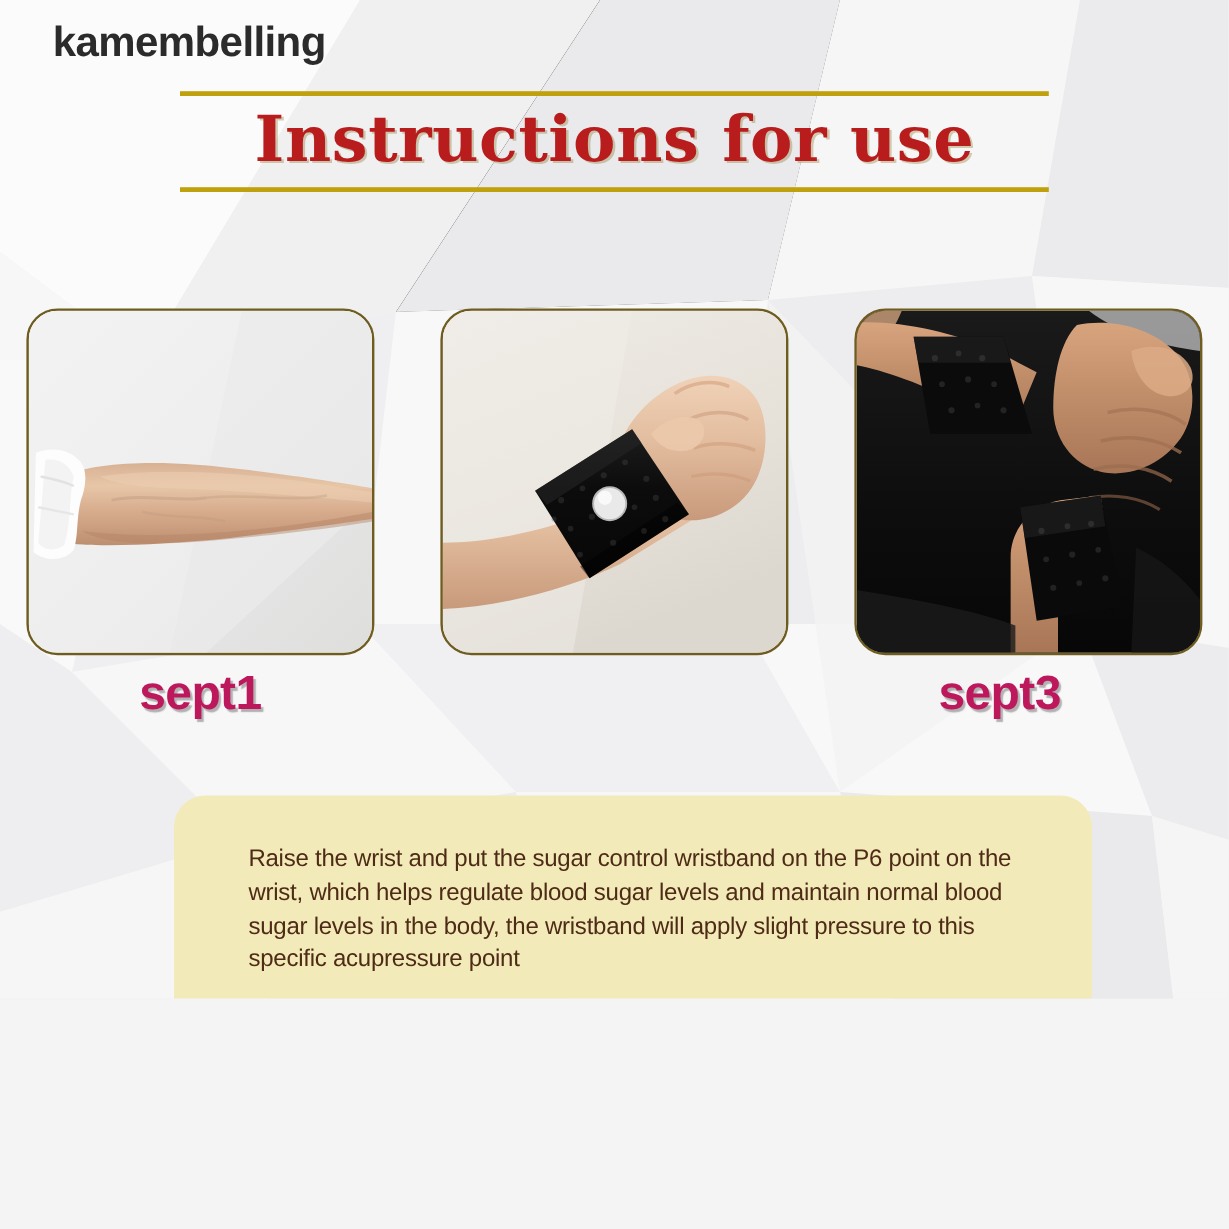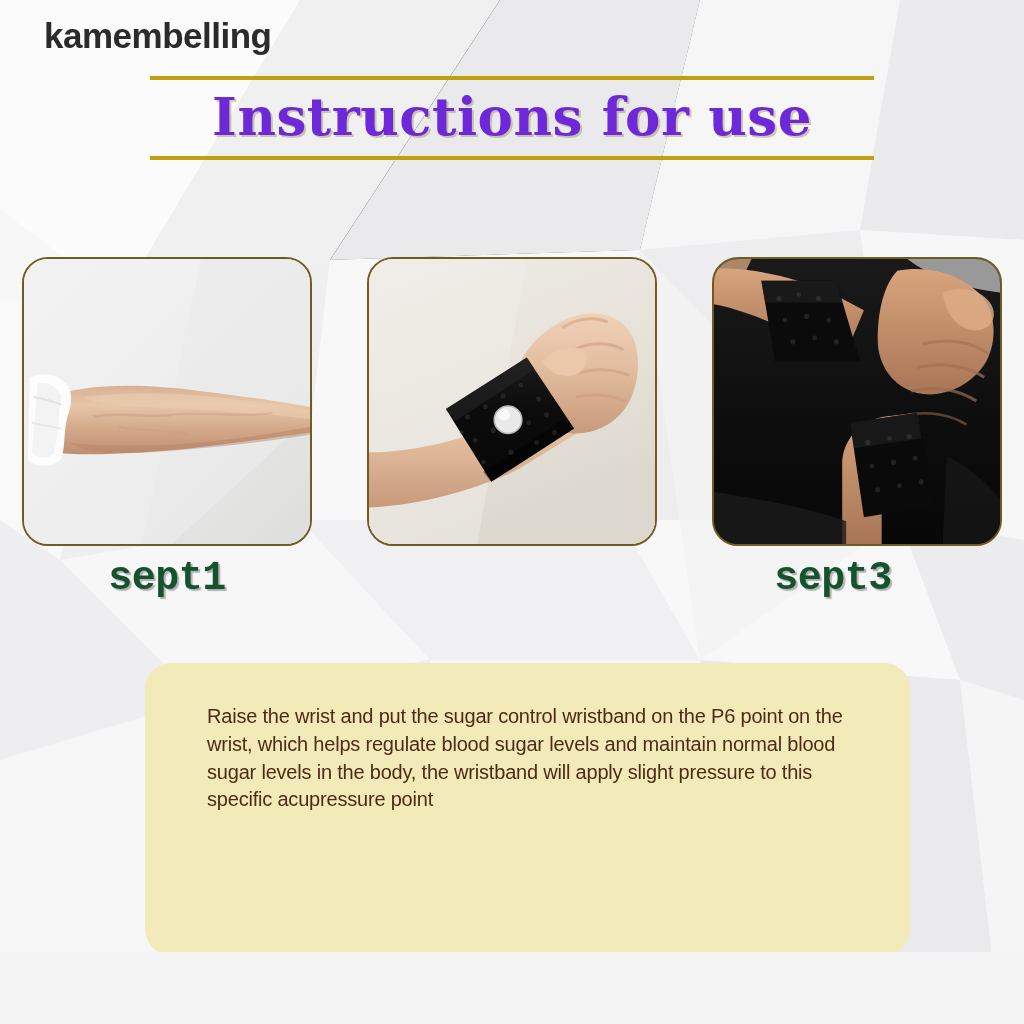--- a/index.html
+++ b/index.html
@@ -6,21 +6,21 @@
     margin: 0; padding: 0;
     width: 1024px; height: 1024px;
     overflow: hidden;
     background: #f4f4f5;
     font-family: "Liberation Sans", sans-serif;
   }
 
   #page {
     position: relative;
     width: 1024px;
-    height: 952px;
+    height: 832px;
     background: #f3f3f4;
     overflow: hidden;
   }
 
   
   #bg-poly {
     position: absolute;
     inset: 0;
     width: 1024px;
     height: 1024px;
@@ -51,21 +51,21 @@
     height: 4px;
     background: #bfa10d;
     width: 100%;
   }
   #headline {
     text-align: center;
     font-family: "DejaVu Serif", serif;
     font-weight: 700;
     font-size: 53px;
     line-height: 1.32;
-    color: #6d28d9;
+    color: #b91c1c;
     letter-spacing: 0.5px;
     text-shadow: 2px 2px 0 rgba(120,95,5,0.30);
     white-space: nowrap;
     padding: 2px 0 4px 0;
   }
 
   
   #panel-row {
     position: absolute;
     left: 0;
@@ -89,24 +89,24 @@
   #panel-3 { left: 712px; }
 
   .panel svg { display: block; width: 100%; height: 100%; }
 
   
   .step-caption {
     position: absolute;
     top: 556px;
     width: 290px;
     text-align: center;
-    font-family: Liberation Mono, monospace;
+    font-family: Liberation Sans, sans-serif;
     font-weight: 700;
     font-size: 40px;
-    color: #14532d;
+    color: #be185d;
     letter-spacing: -0.5px;
     text-shadow: 2px 2px 1px rgba(90,90,90,0.45);
   }
   #caption-1 { left: 22px; }
   #caption-2 { left: 367px; }
   #caption-3 { left: 688px; }
 
   
   #description-box {
     position: absolute;

